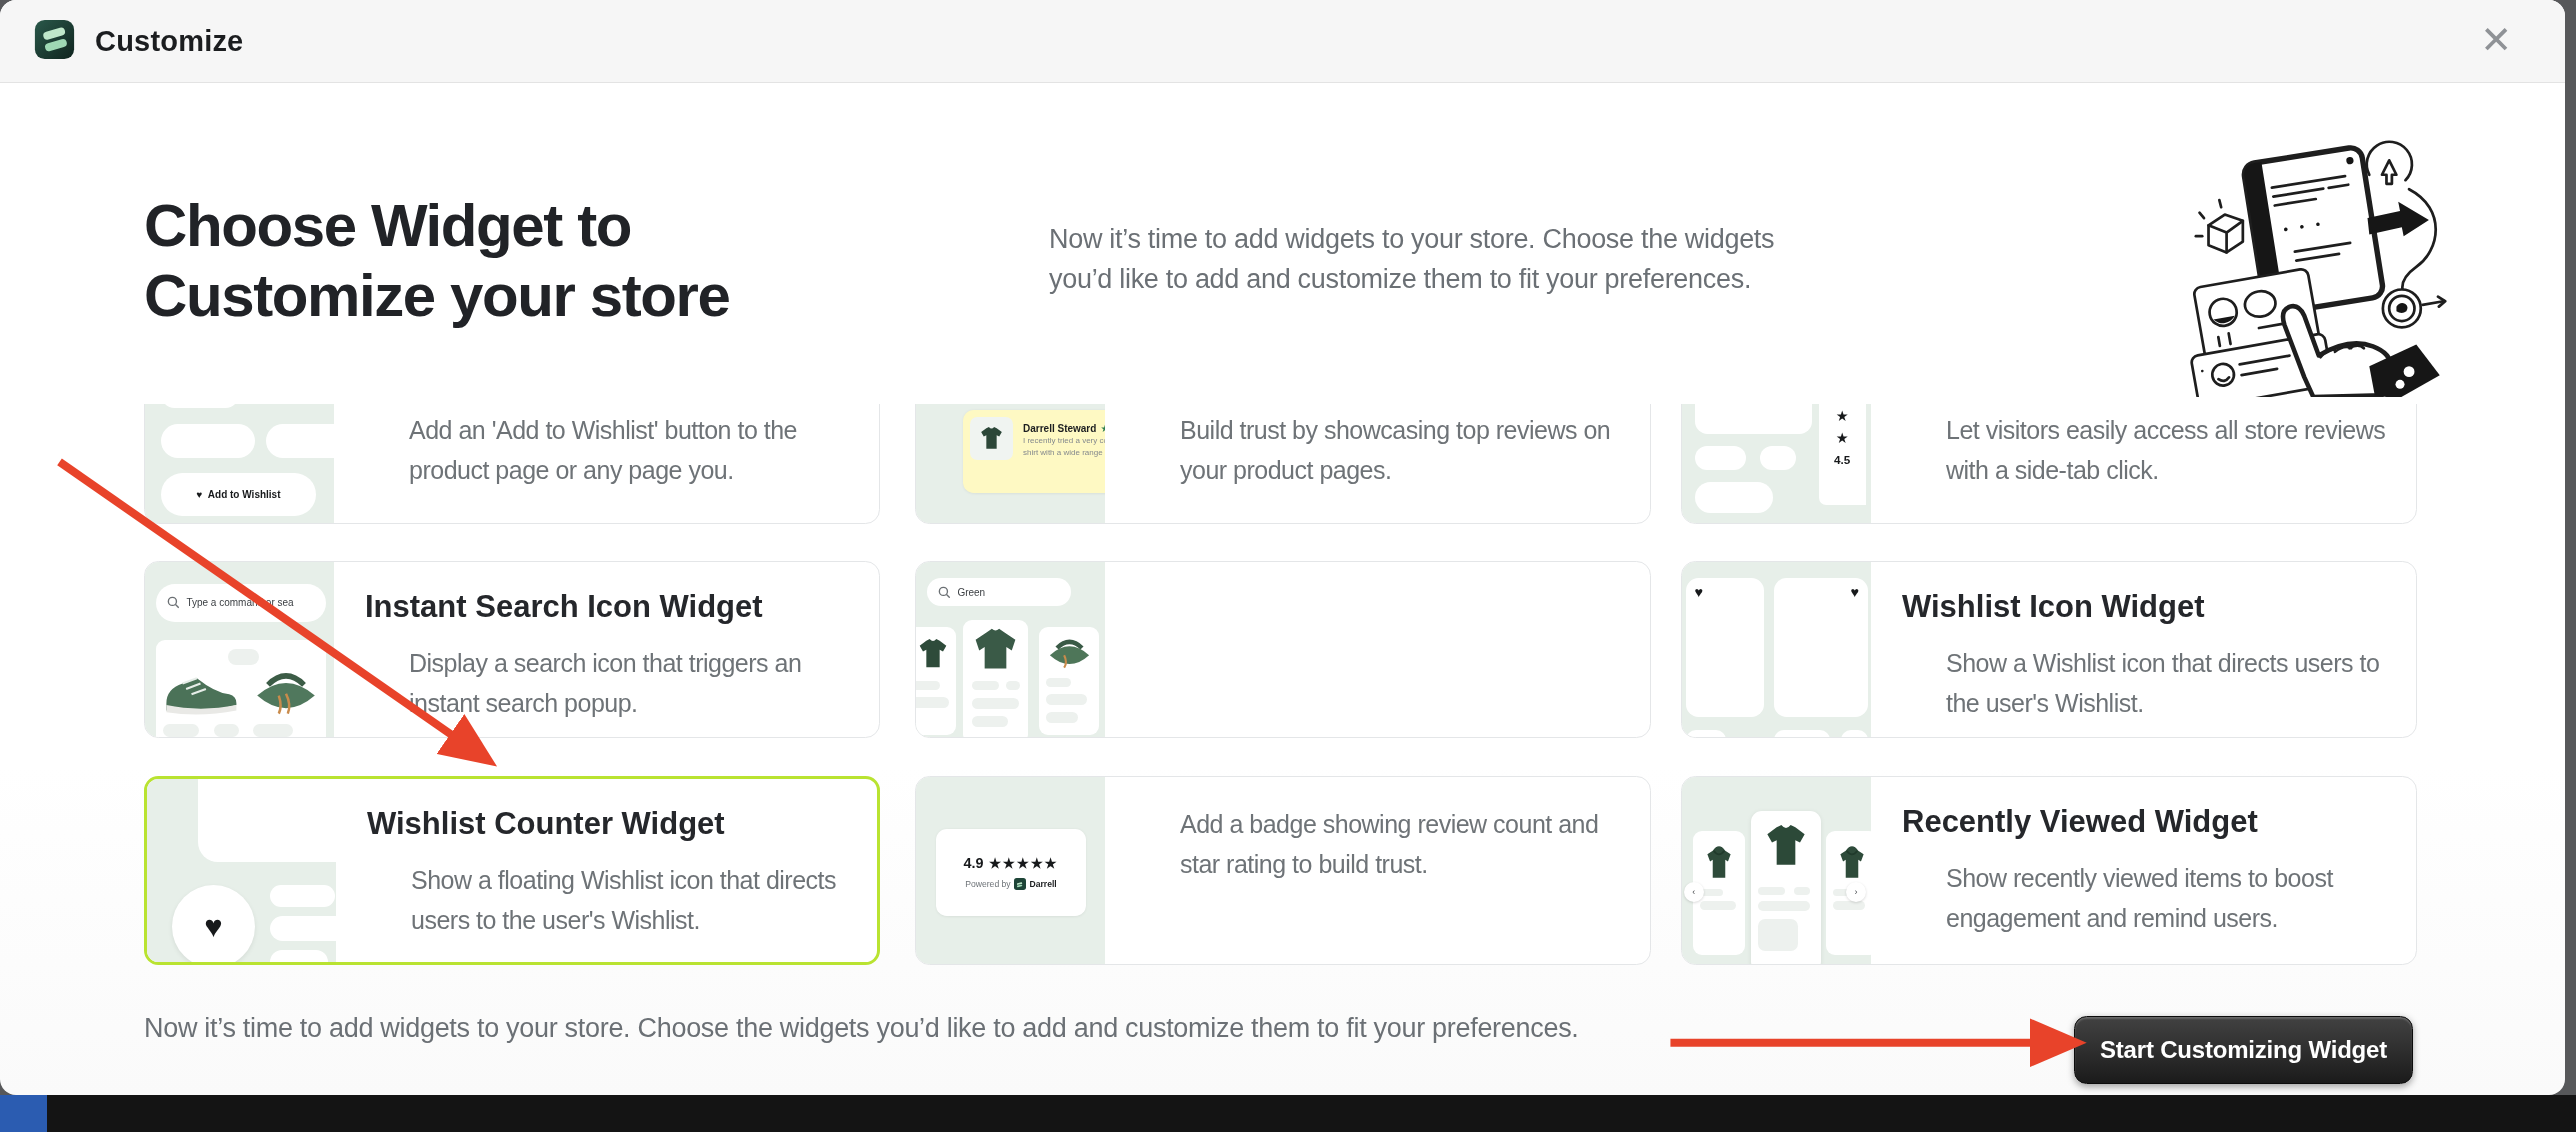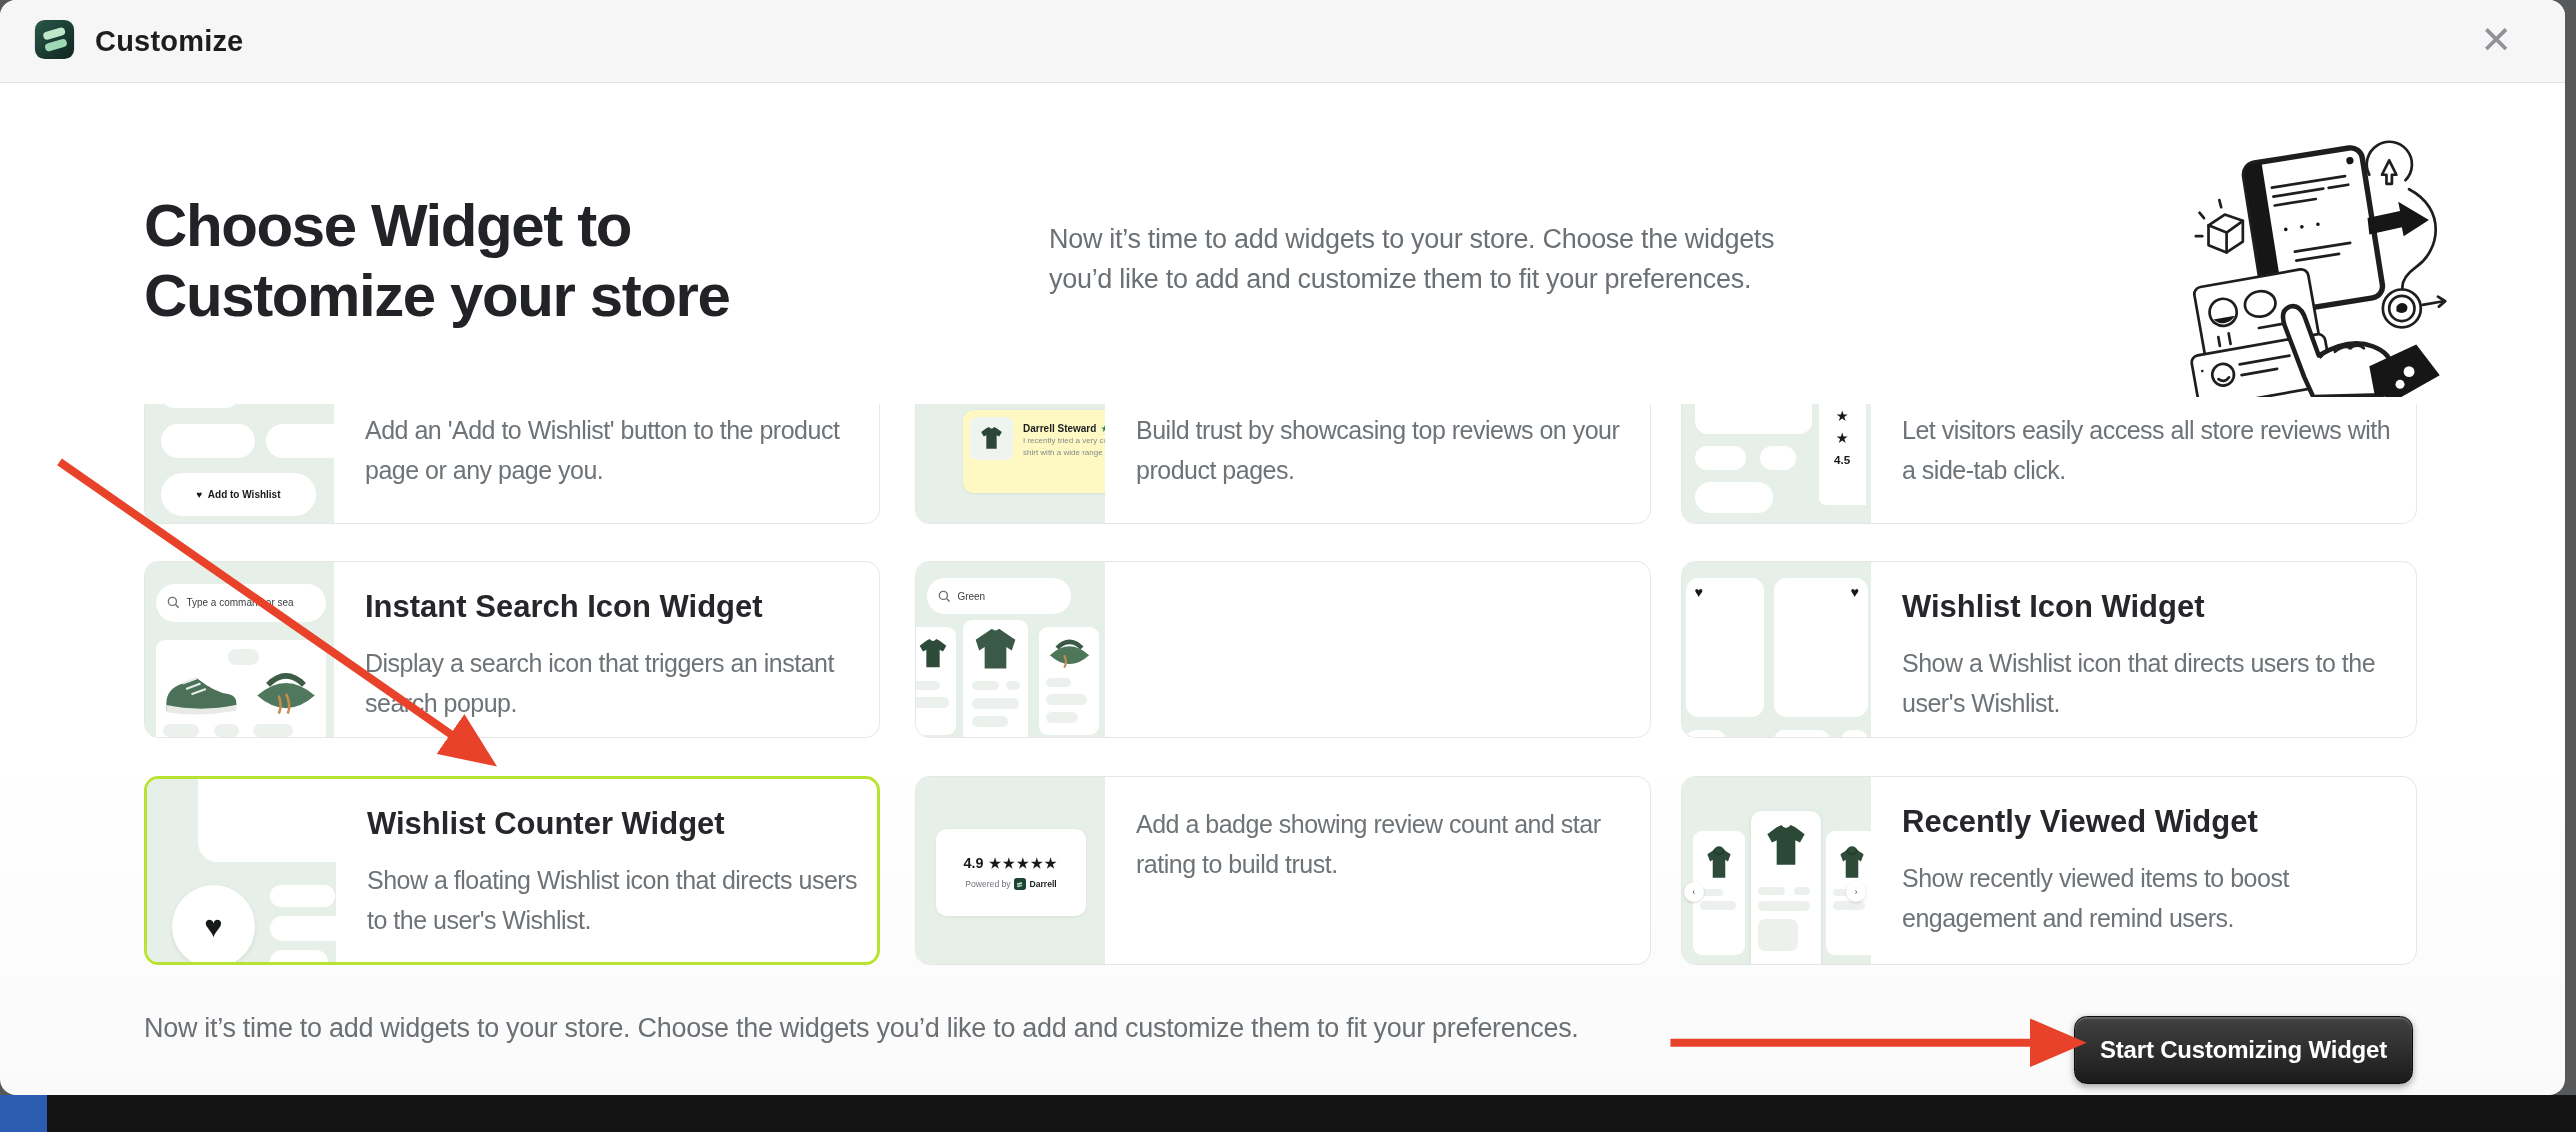--- a/index.html
+++ b/index.html
@@ -20,21 +20,21 @@
   
   .vp{position:absolute;left:0;top:404px;width:2565px;height:561px;overflow:hidden;}
   .card{position:absolute;width:736px;background:#fff;border:1.8px solid #e4e6e8;border-radius:14.4px;display:flex;box-sizing:border-box;overflow:hidden;cursor:pointer;}
   .card.selected{border:3.6px solid #b9e331;}
   .r1{top:-60px;height:180px;} .r2{top:157px;height:177px;} .r3{top:372px;height:189px;}
   .c1{left:144px;} .c2{left:915px;} .c3{left:1681px;}
   .thumb{width:189px;min-width:189px;background:#e7efe9;position:relative;overflow:hidden;}
   .card-body{padding:27px 16px 0 31px;}
   .r1 .card-body{padding-top:65px;}
   .ctitle{font-size:31px;font-weight:bold;color:#25272b;margin:0 0 18px;}
-  .cdesc{font-size:25px;line-height:40px;color:#6e7377;letter-spacing:-0.5px;}
+  .cdesc{font-size:25px;line-height:40px;color:#6e7377;letter-spacing:-0.5px;margin-left:44px;}
 
   
   .p{position:absolute;background:#fff;border-radius:901px;}
   .sq{position:absolute;background:#fff;border-radius:12.6px;}
   .g{position:absolute;background:#edf1ee;border-radius:901px;}
   .heart{color:#17191b;font-size:14.4px;line-height:1;}
 
   
   .t-awl .btn-awl{position:absolute;left:16px;top:128px;width:155px;height:43px;background:#fff;border-radius:901px;display:flex;align-items:center;justify-content:center;gap:5.4px;font-size:10px;font-weight:bold;color:#17191b;}
 
@@ -263,21 +263,21 @@
 
         </div>
         <div class="card-body">
           <div class="ctitle">Instant Search Icon Widget</div>
           <div class="cdesc">Display a search icon that triggers an instant search popup.</div>
         </div>
       </div>
 
       <div class="card r2 c2">
         <div class="thumb">
-          <div class="search-pill" style="left:10.8px;top:16px;width:144px;height:36px;">
+          <div class="search-pill" style="left:10.8px;top:16px;width:144px;height:28px;">
             <svg width="12.6" height="12.6" viewBox="0 0 14 14">
                 <circle cx="6" cy="6" r="4.5" stroke="#6a6f73" stroke-width="1.5" fill="none"></circle>
                 <line x1="9.5" y1="9.5" x2="13" y2="13" stroke="#6a6f73" stroke-width="1.5"></line>
               </svg>
             <span class="txt">Green</span>
           </div>
           <div class="mini-col" style="left:-16px;top:65px;width:56px;height:108px;">
             <svg style="position:absolute;left:12.6px;top:7.2px;" width="40" height="40" viewBox="0 0 24 24">
                 <path d="M8 4 L10 3 Q12 5.5 14 3 L16 4 L20 7 L18 10.5 L16 9.5 L16 20 L8 20 L8 9.5 L6 10.5 L4 7 Z" fill="#2e4b3a"></path>
               </svg>

